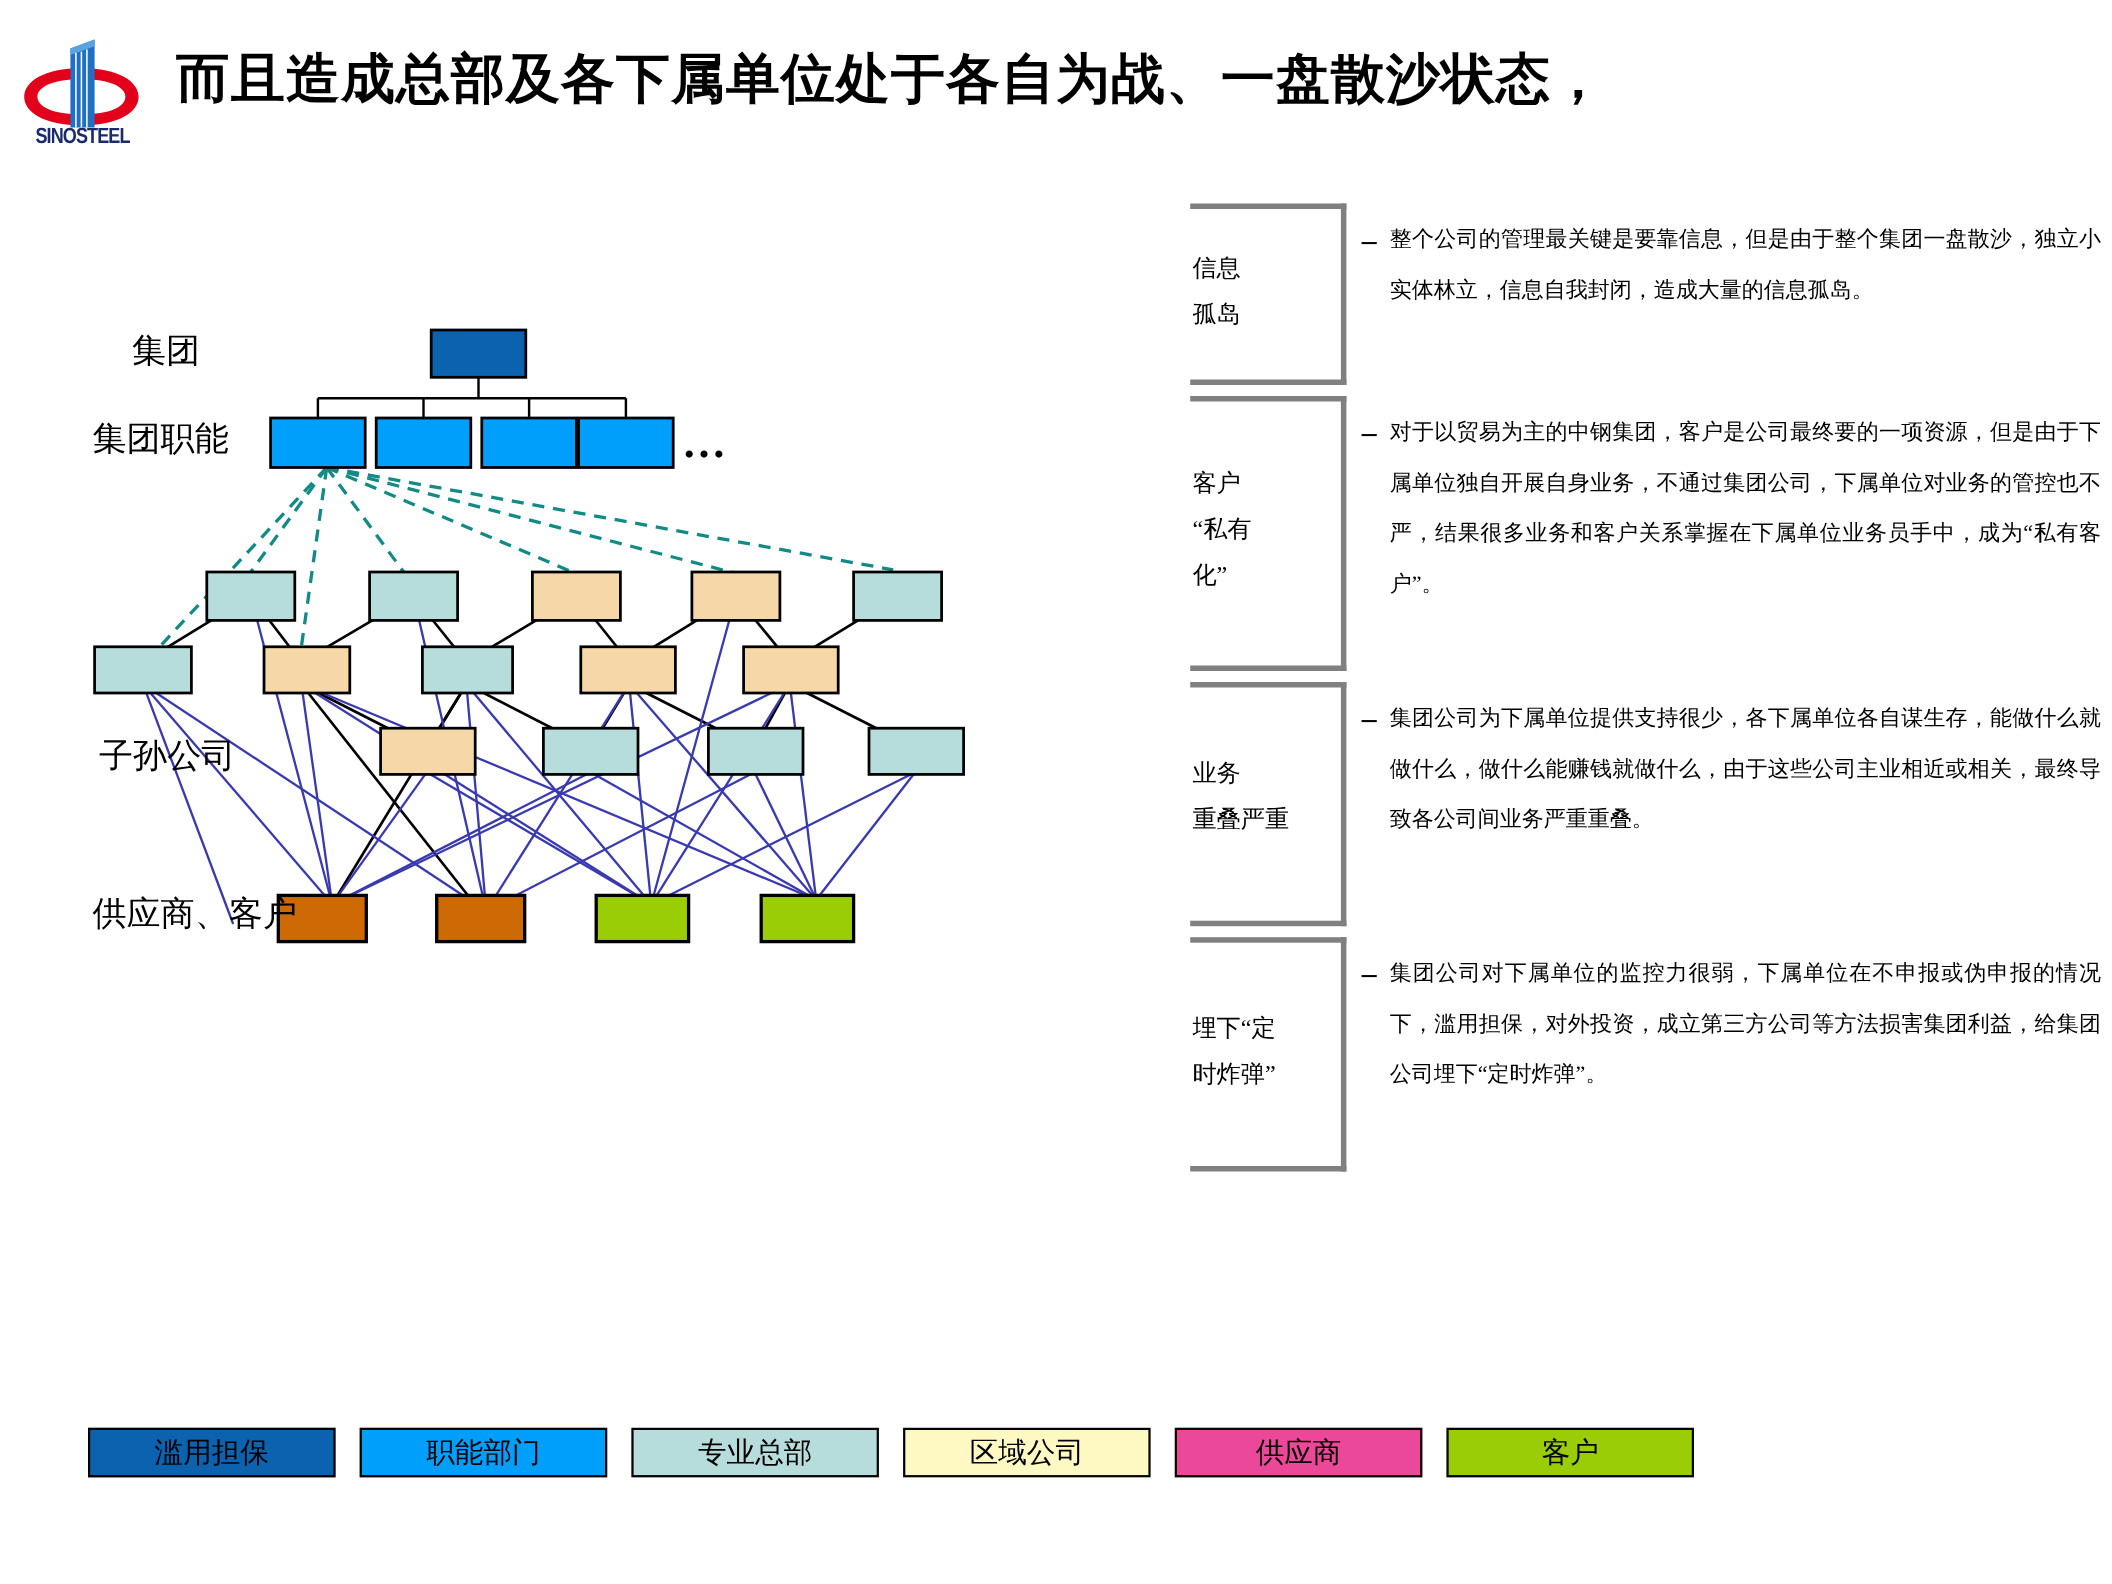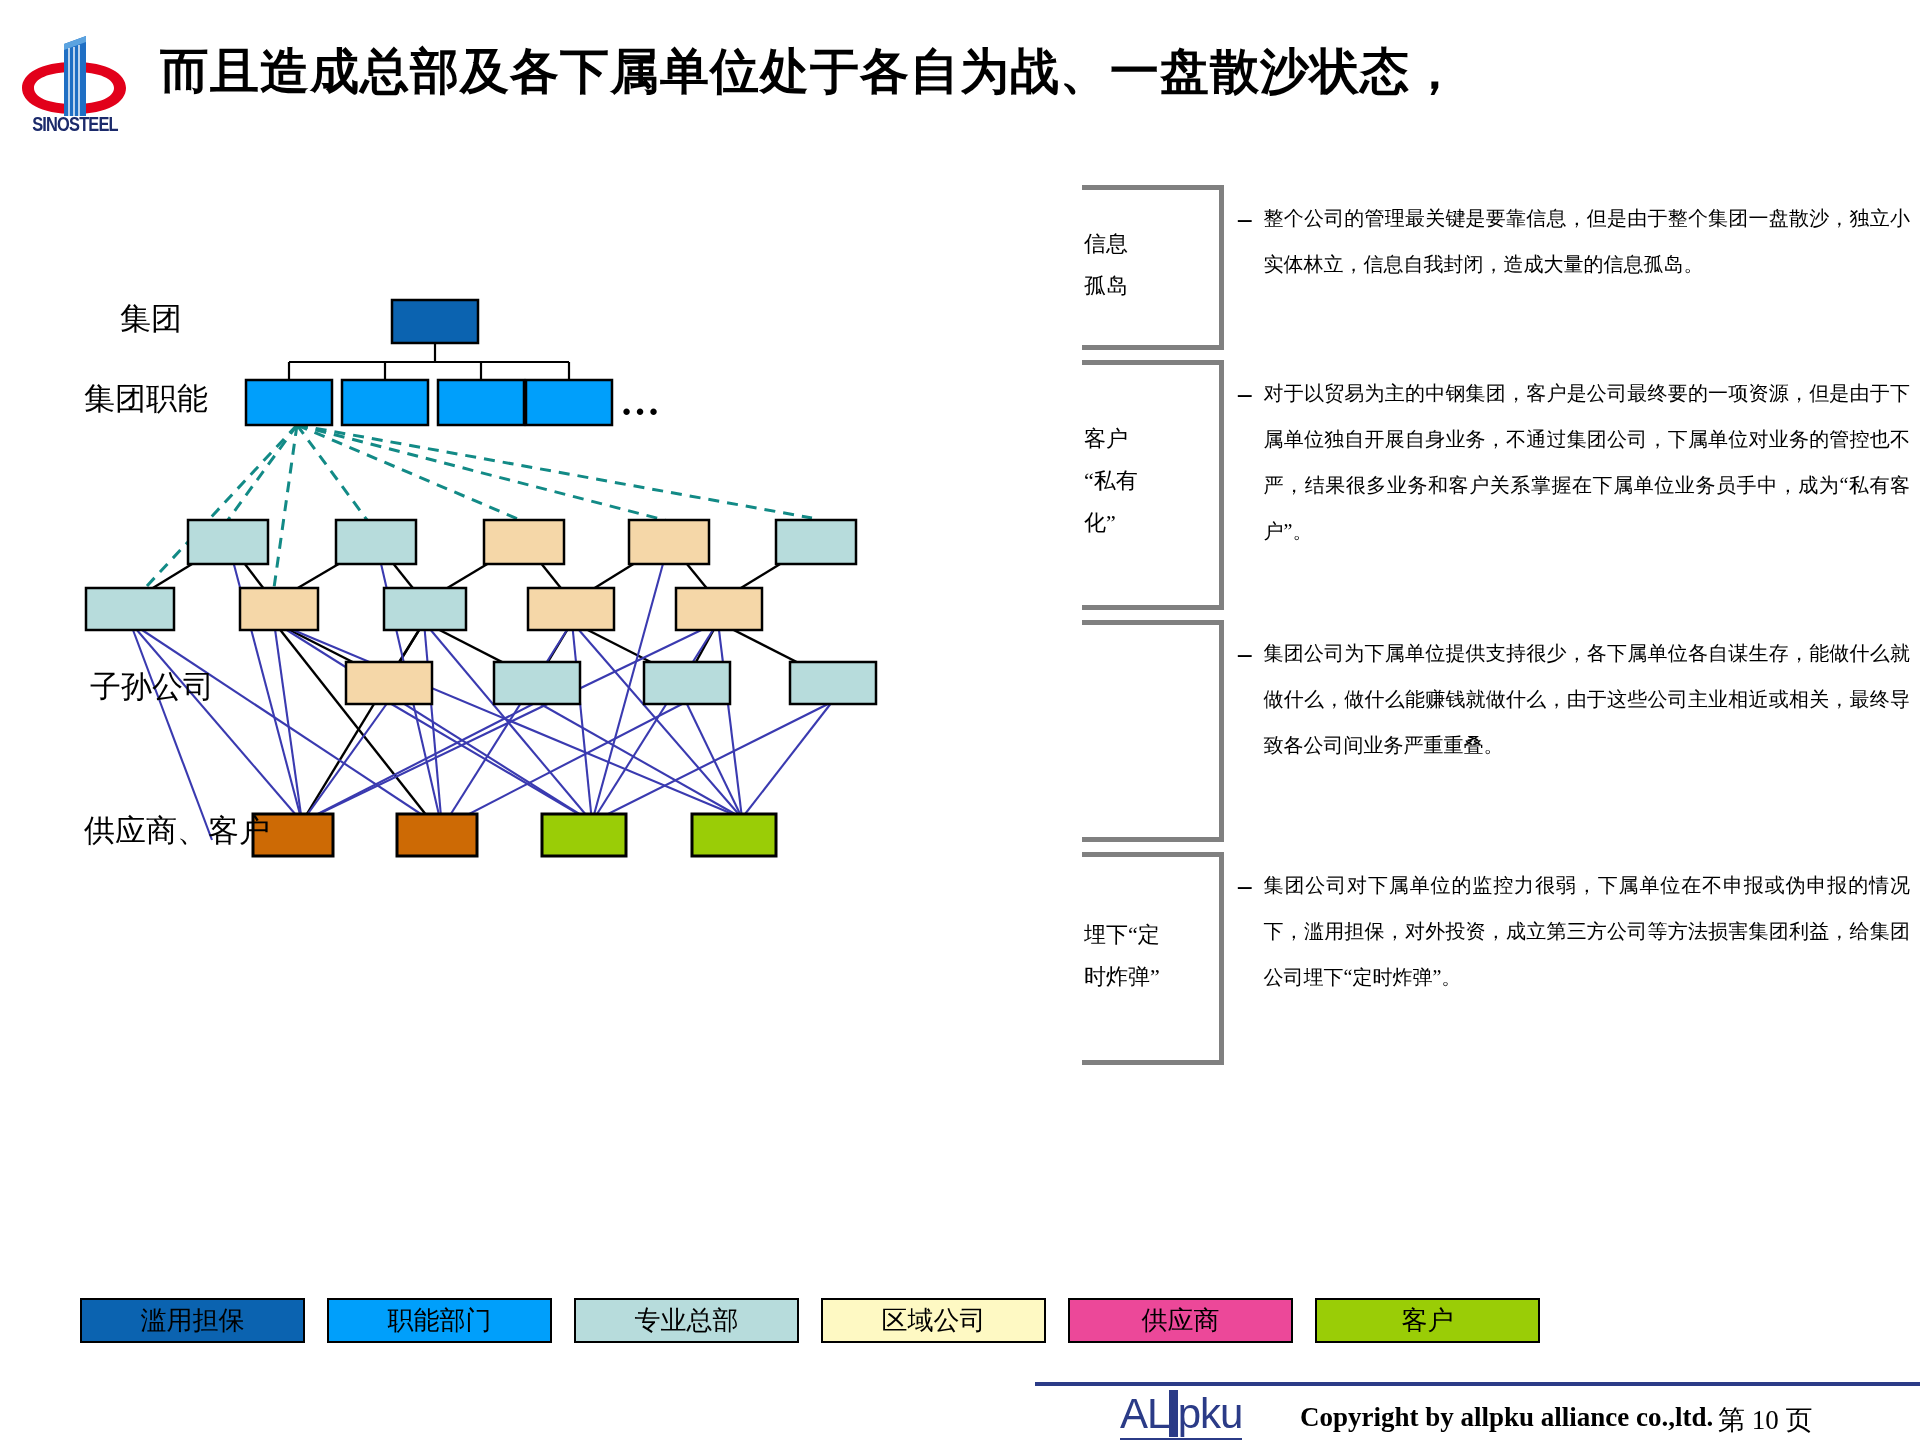--- a/index.html
+++ b/index.html
@@ -252,20 +252,24 @@
         <div>化”</div>
       </div>
       <div class="sect-body" style="width:672px;">
         <div class="dash">–</div>
         <div class="sect-text">对于以贸易为主的中钢集团，客户是公司最终要的一项资源，但是由于下属单位独自开展自身业务，不通过集团公司，下属单位对业务的管控也不严，结果很多业务和客户关系掌握在下属单位业务员手中，成为“私有客户”。</div>
       </div>
     </div>
 
     <div class="sect" style="top:405px;height:222px;width:840px;">
       <div class="bracket"></div>
+      <div class="sect-label" style="top:62px;">
+        <div>业务</div>
+        <div>重叠严重</div>
+      </div>
       <div class="sect-body" style="width:672px;">
         <div class="dash">–</div>
         <div class="sect-text">集团公司为下属单位提供支持很少，各下属单位各自谋生存，能做什么就做什么，做什么能赚钱就做什么，由于这些公司主业相近或相关，最终导致各公司间业务严重重叠。</div>
       </div>
     </div>
 
     <div class="sect" style="top:637px;height:213px;width:840px;">
       <div class="bracket"></div>
       <div class="sect-label" style="top:62px;">
         <div>埋下“定</div>
@@ -280,20 +284,14 @@
 
   <div class="legend">
     <div class="legend-item" style="background:#0b63b0;">滥用担保</div>
     <div class="legend-item" style="background:#009ffb;">职能部门</div>
     <div class="legend-item" style="background:#b7dcdc;">专业总部</div>
     <div class="legend-item" style="background:#fef9c3;">区域公司</div>
     <div class="legend-item" style="background:#ec4899;">供应商</div>
     <div class="legend-item" style="background:#9acd06;">客户</div>
   </div>
 
-  <div class="footer">
-    <div class="footer-rule"></div>
-    <div class="allpku"><span>AL</span><span class="bar">l</span><span>pku</span></div>
-    <div class="copyright">Copyright by  allpku alliance co.,ltd.</div>
-    <div class="pageno">第  10  页</div>
-  </div>
 
 </div>
 
 </body></html>

